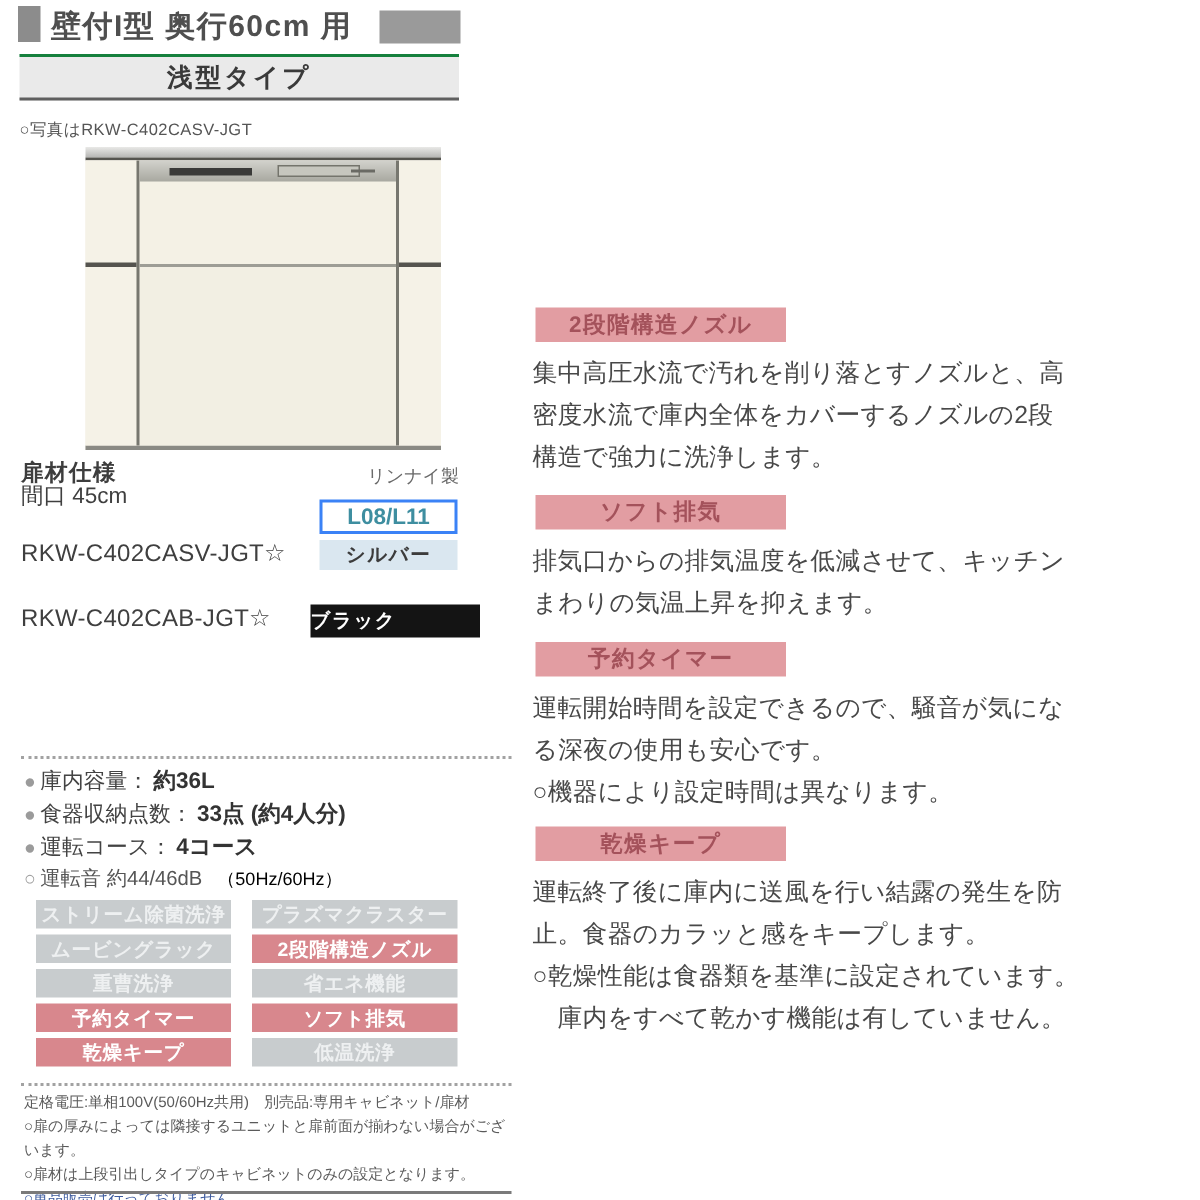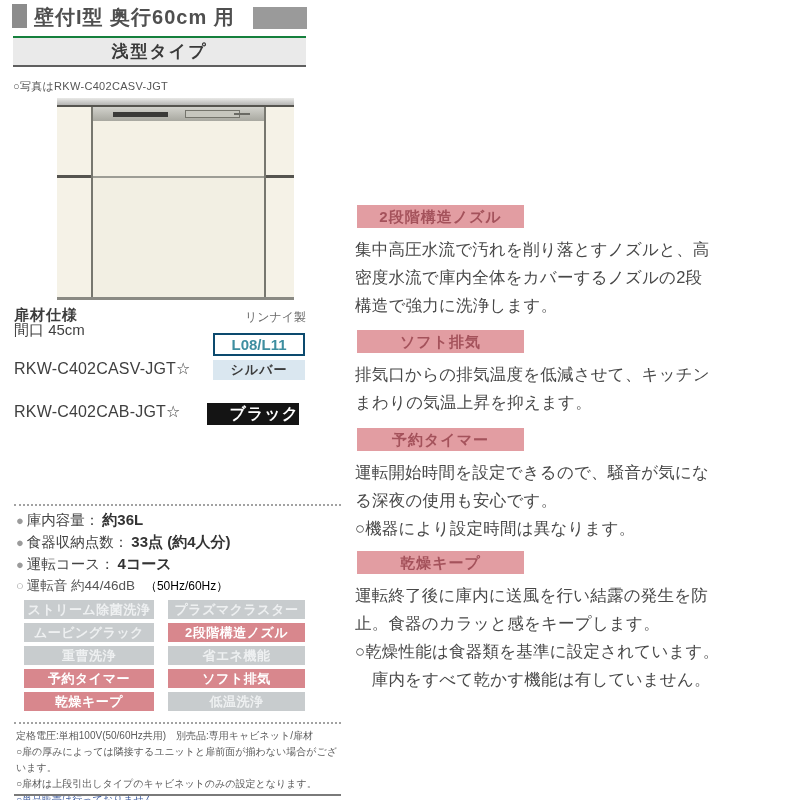--- a/index.html
+++ b/index.html
@@ -33,29 +33,29 @@
   .ph-disp { position:absolute; left:20px; top:5px; width:55px; height:5px; background:#3a3a38; }
   .ph-handle { position:absolute; left:92px; top:3px; width:55px; height:8px; background:#c6c6be; border:1px solid #74746c; }
   .ph-dots { position:absolute; right:14px; top:6px; width:16px; height:2px; background:#6a6a64; }
   .ph-door-top { height:57px; background:#f4f1e5; border-bottom:2px solid #9d9d95; }
   .ph-door { flex:1; background:#f2efe3; }
 
   
   .door-title { left:14px; top:306px; font-size:15px; font-weight:bold; color:#3d3d3d; letter-spacing:1px; }
   .maker { left:210px; top:309px; width:96px; text-align:right; font-size:12px; color:#6a6a6a; }
   .width-label { left:14px; top:321px; font-size:15px; color:#3f3f3f; }
-  .badge-code { left:213px; top:333px; width:92px; height:23px; background:#fff; border:2px solid #0c4a6e;
+  .badge-code { left:213px; top:333px; width:92px; height:23px; background:#fff; border:2px solid #3b82f6;
                 color:#3e8ea0; font-size:15px; font-weight:bold; text-align:center; line-height:19px; }
   .model { font-size:16px; color:#3f3f3f; letter-spacing:.2px; white-space:nowrap; }
   .model-silver { left:14px; top:359px; }
   .badge-silver { left:213px; top:360px; width:92px; height:20px; background:#dae7f0; color:#3c3c3c;
                   font-size:13px; font-weight:bold; text-align:center; line-height:20px; letter-spacing:1px; }
   .model-black { left:14px; top:402px; }
-  .badge-black { left:207px; top:403px; width:92px; height:22px; background:#141414; color:#ffffff;
-                 font-size:16px; font-weight:bold; text-align:right; line-height:22px; letter-spacing:1px; }
+  .badge-black { left:207px; top:403px; width:113px; height:22px; background:#141414; color:#ffffff;
+                 font-size:13px; font-weight:bold; text-align:left; line-height:22px; letter-spacing:1px; }
 
   .dotted { border-top:2px dotted #a2a2a2; height:0; }
   .dotted-1 { left:14px; top:504px; width:327px; }
   .dotted-2 { left:14px; top:722px; width:327px; }
   .solid-bottom { left:14px; top:794px; width:327px; border-top:2px solid #7a7a7a; height:0; }
 
   
   .specs { left:16px; top:511px; width:320px; }
   .spec-row { display:flex; align-items:baseline; height:22px; font-size:14.5px; color:#434343; }
   .spec-row .bullet { color:#9b9b9b; font-size:13px; margin-right:3px; }

